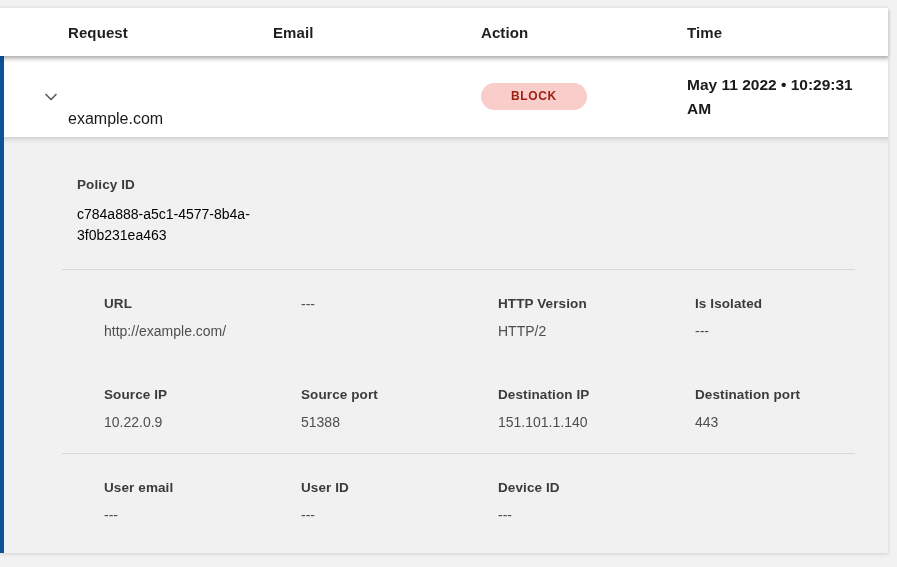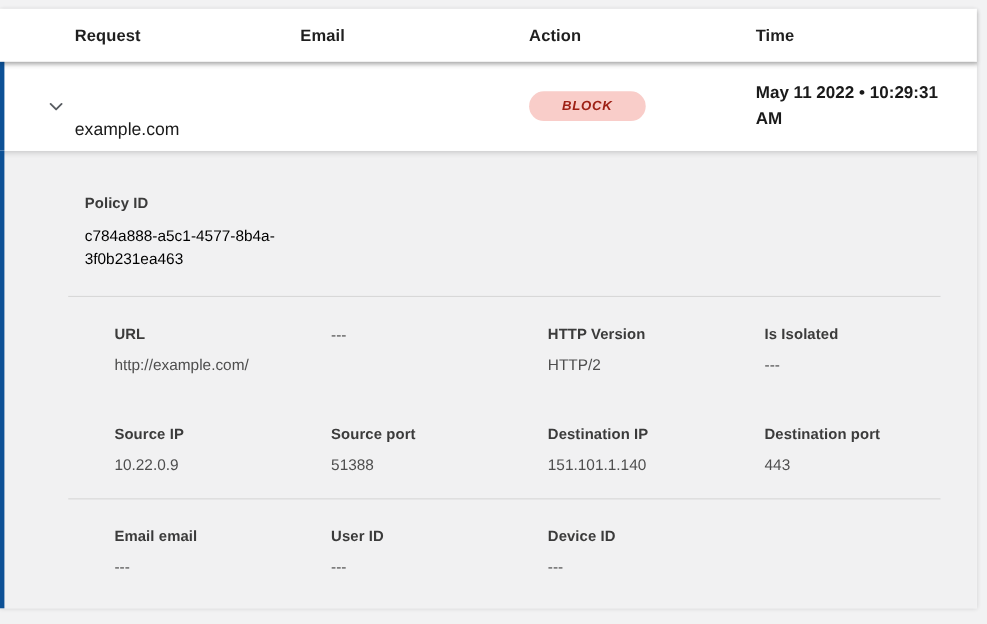--- a/index.html
+++ b/index.html
@@ -67,21 +67,20 @@
     display: inline-block;
     justify-self: start;
     background: #f9cdc9;
     color: #9e2015;
     font-size: 12px;
     font-weight: 700;
     letter-spacing: 0.6px;
     padding: 7px 30px;
     border-radius: 14px;
     line-height: 13px;
-    font-style: italic;
   }
   .cell-time {
     font-size: 15.5px;
     color: #1a1a1a;
     line-height: 24px;
     max-width: 176px;
     font-weight: bold;
   }
   
   .detail-panel {
@@ -193,21 +192,21 @@
       <div>
         <div class="field-label">Destination port</div>
         <div class="field-value">443</div>
       </div>
     </div>
 
     <hr class="divider">
 
     <div class="field-grid">
       <div>
-        <div class="field-label">Email email</div>
+        <div class="field-label">User email</div>
         <div class="field-value">---</div>
       </div>
       <div>
         <div class="field-label">User ID</div>
         <div class="field-value">---</div>
       </div>
       <div>
         <div class="field-label">Device ID</div>
         <div class="field-value">---</div>
       </div>

